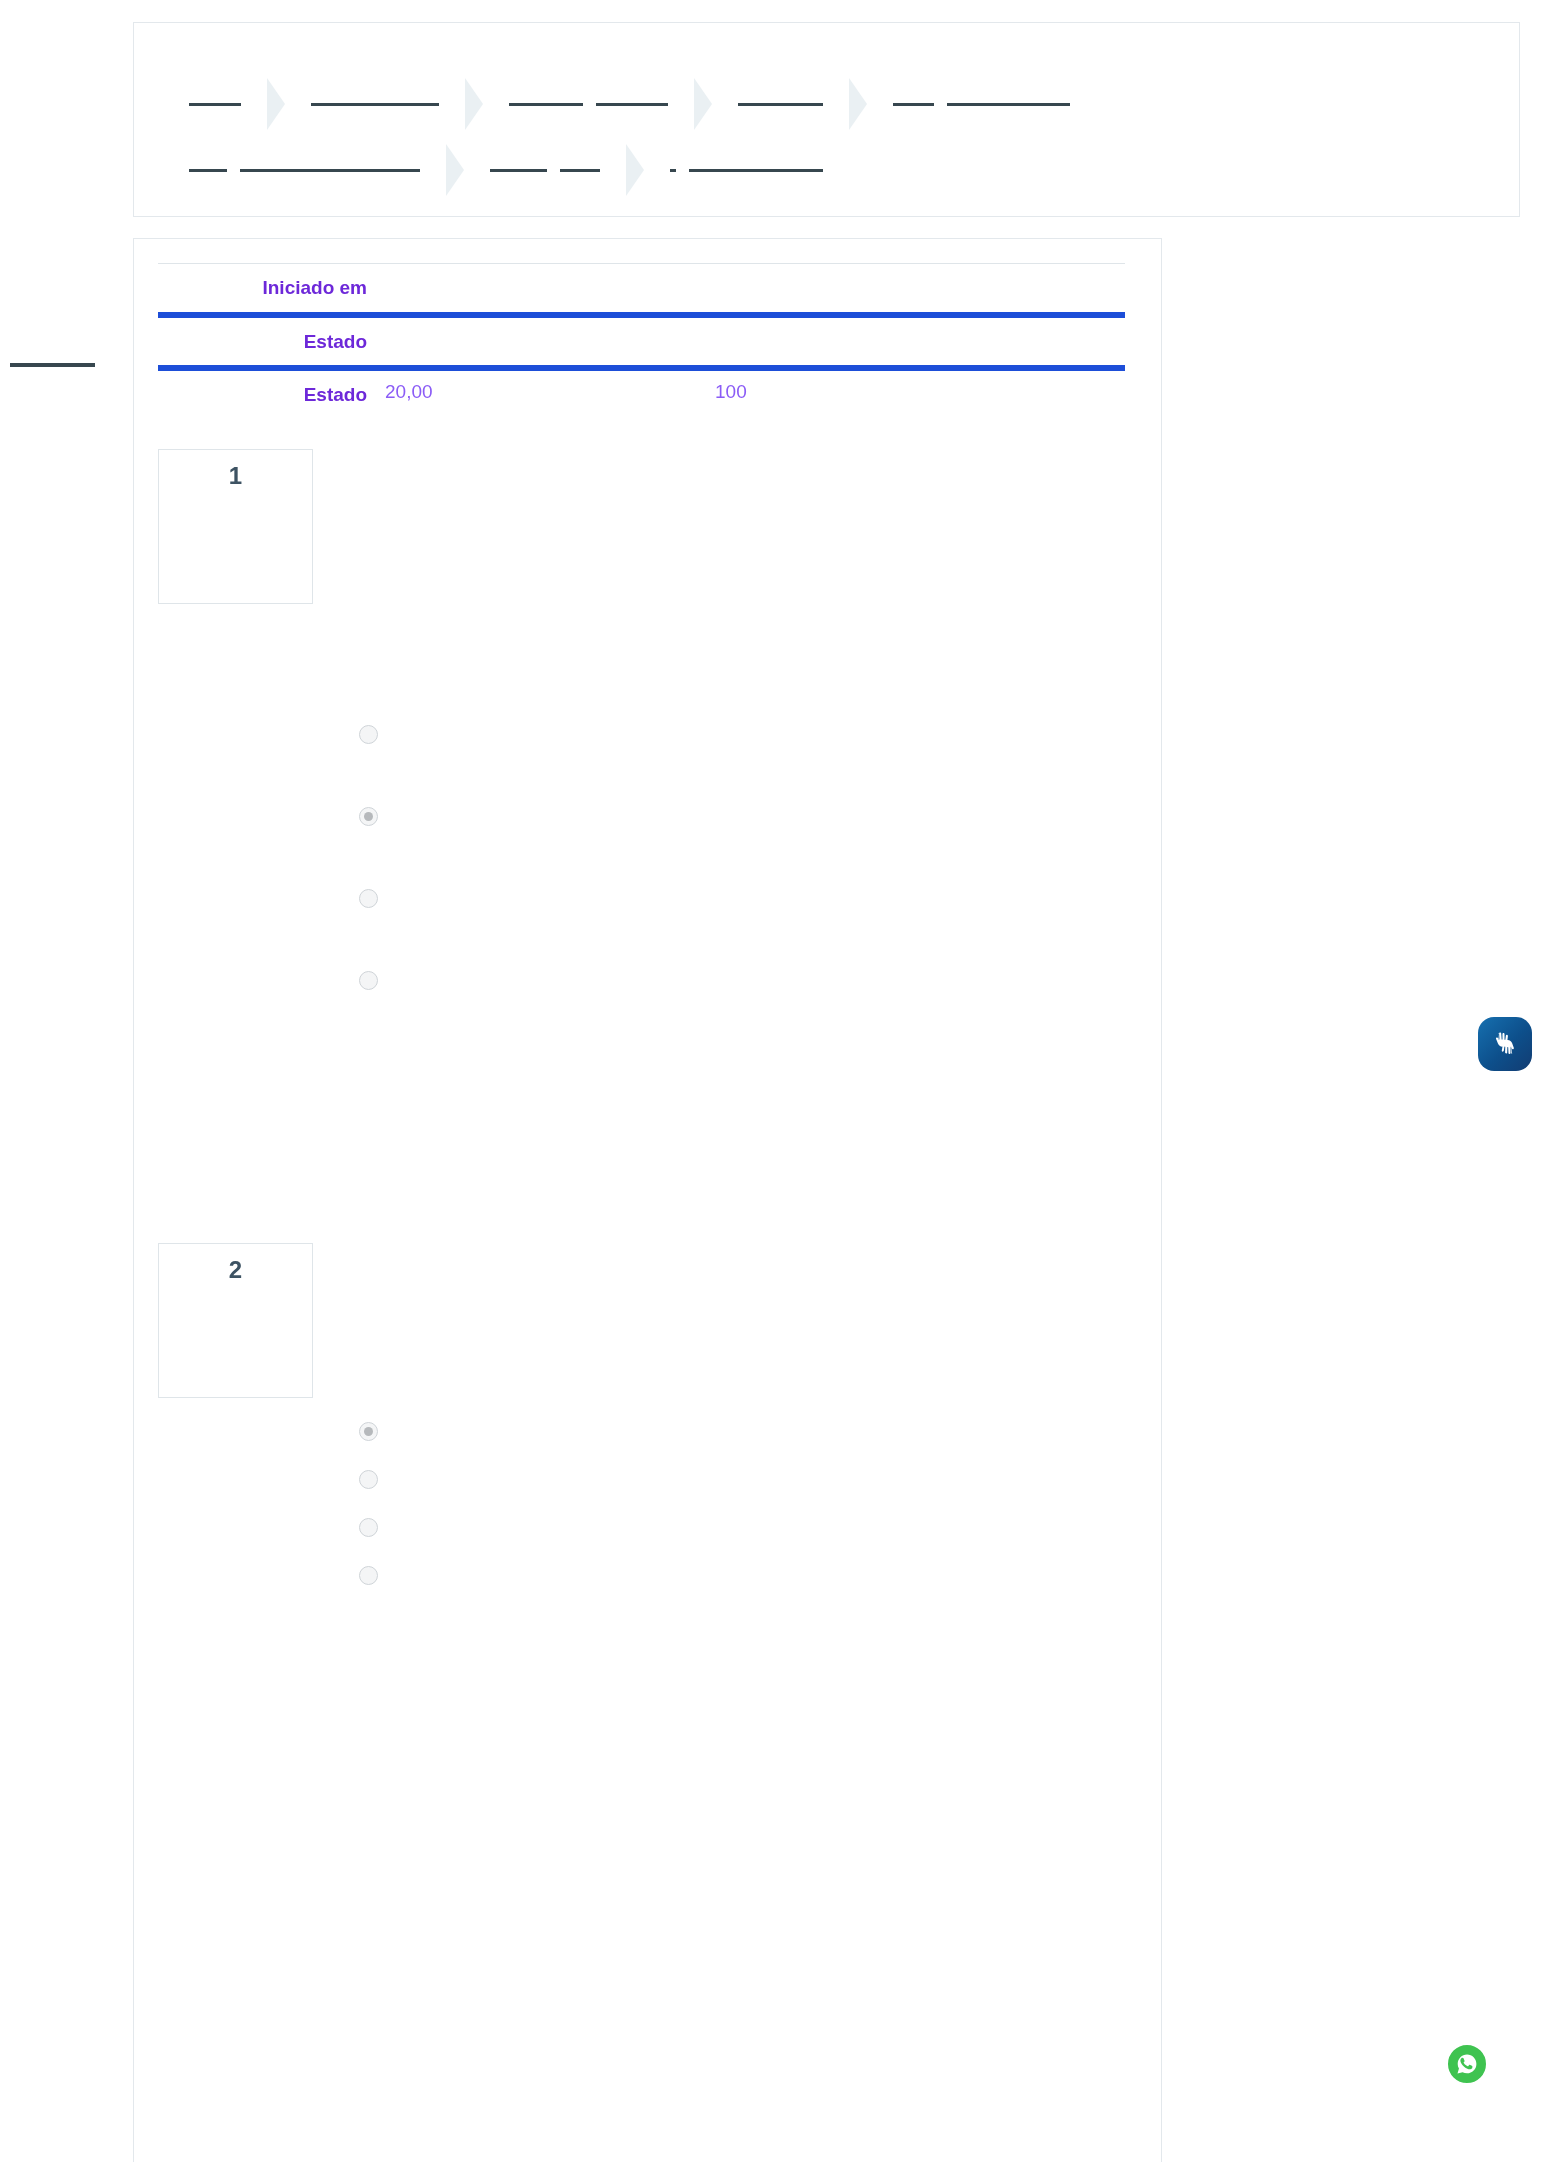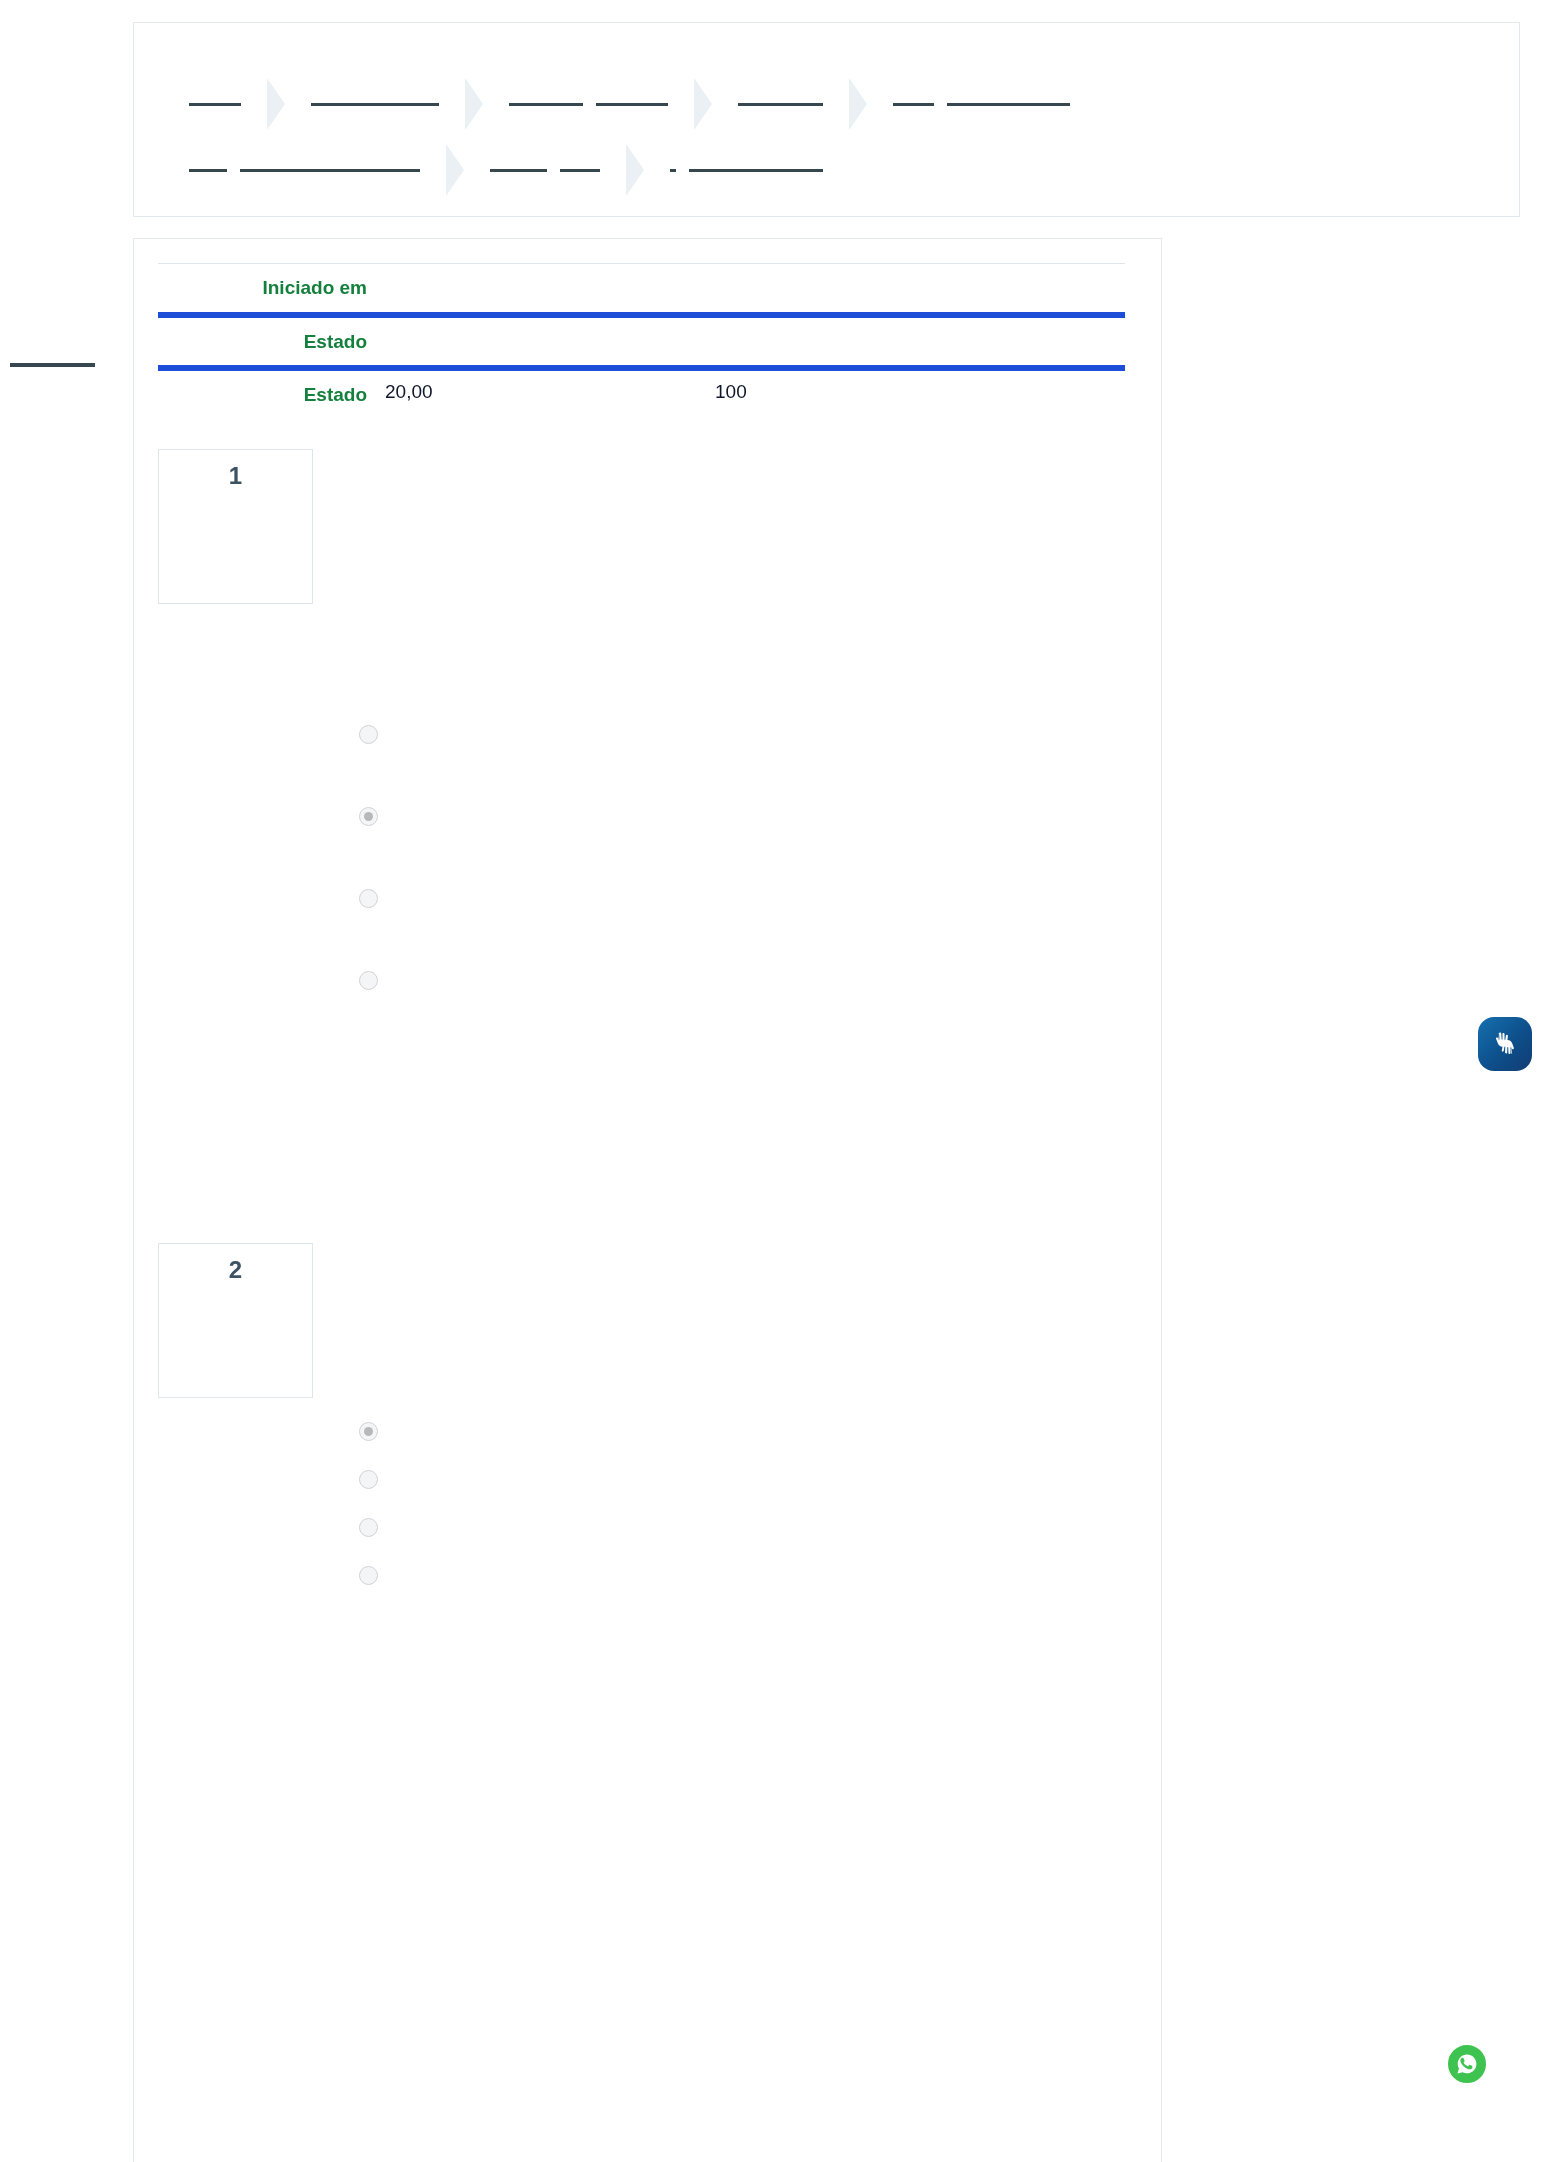--- a/index.html
+++ b/index.html
@@ -98,28 +98,28 @@
     font-size: 19px;
   }
   .summary-table tr { border-top: 6px solid #1d4ed8; }
   .summary-table tr:first-child { border-top: 1px solid #dfe5e9; }
   .summary-table th {
     width: 215px;
     text-align: right;
     font-weight: 700;
     padding: 10px 6px 10px 0;
     vertical-align: top;
-    color: #15803d;
+    color: #6d28d9;
     line-height: 1.45;
   }
   .summary-table td {
     padding: 10px 0 10px 12px;
     vertical-align: top;
     font-weight: 400;
-    color: #0f172a;
+    color: #8b5cf6;
   }
   .summary-table td.val-b { width: 330px; }
 
   
   .question {
     position: relative;
     margin-top: 28px;
   }
   .q-info {
     margin-left: 24px;

